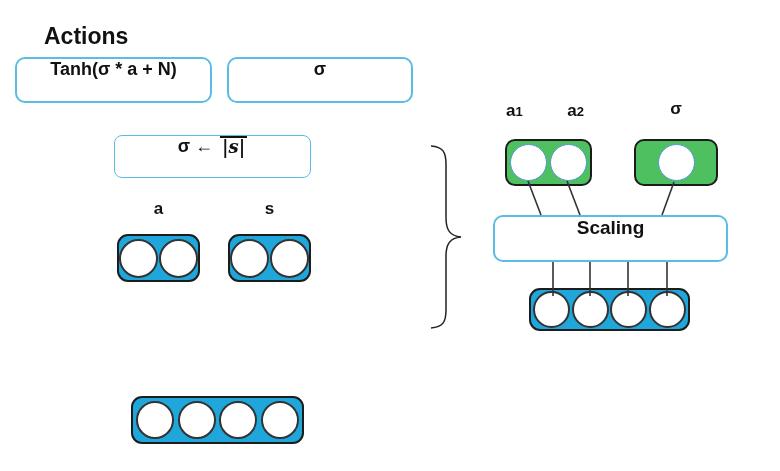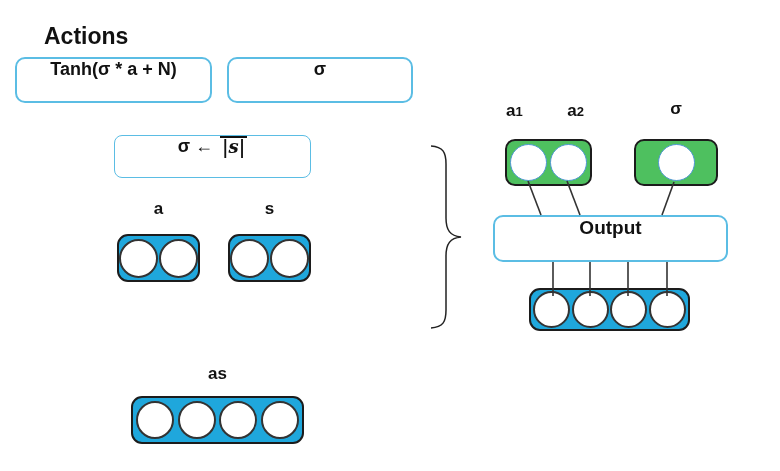--- a/index.html
+++ b/index.html
@@ -61,21 +61,20 @@
   <div class="abs node-box node-blue" style="left:117px;top:234px;width:83px;height:48px;">
       <div class="circle c35"></div>
       <div class="circle c35"></div>
     </div>
   <div class="abs node-box node-blue" style="left:228px;top:234px;width:83px;height:48px;">
       <div class="circle c35"></div>
       <div class="circle c35"></div>
     </div>
 
 
-  <div class="abs center-lab" style="left:131px;top:364px;width:173px;">as</div>
   <div class="abs node-box node-blue" style="left:131px;top:396px;width:173px;height:48px;">
       <div class="circle c34"></div>
       <div class="circle c34"></div>
       <div class="circle c34"></div>
       <div class="circle c34"></div>
     </div>
 
   <div class="abs a1a2" style="left:504px;top:101px;width:86px;">
     <span><span>a</span><span class="sub">1</span></span>
     <span><span>a</span><span class="sub">2</span></span>
@@ -84,21 +83,21 @@
 
   <div class="abs node-box node-green" style="left:505px;top:139px;width:87px;height:47px;">
       <div class="circle c35"></div>
       <div class="circle c35"></div>
     </div>
   <div class="abs node-box node-green" style="left:634px;top:139px;width:84px;height:47px;">
       <div class="circle c35"></div>
     </div>
 
   <div class="abs formula-box" style="left:493px;top:215px;width:235px;height:47px;">
-    <span class="output-text">Output</span>
+    <span class="output-text">Scaling</span>
   </div>
 
   <div class="abs node-box node-blue" style="left:529px;top:288px;width:161px;height:43px;">
       <div class="circle c33"></div>
       <div class="circle c33"></div>
       <div class="circle c33"></div>
       <div class="circle c33"></div>
     </div>
 
   <svg width="780" height="471" viewBox="0 0 780 471">

